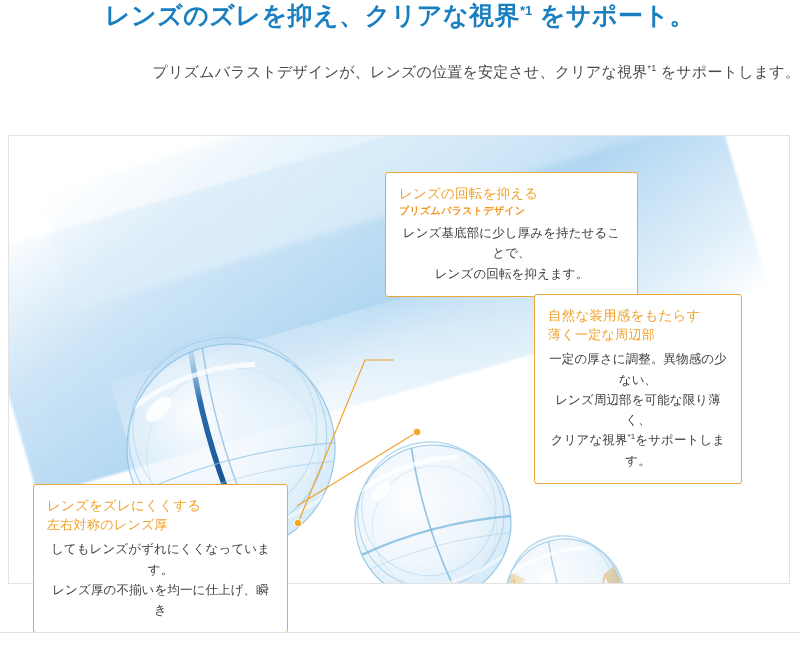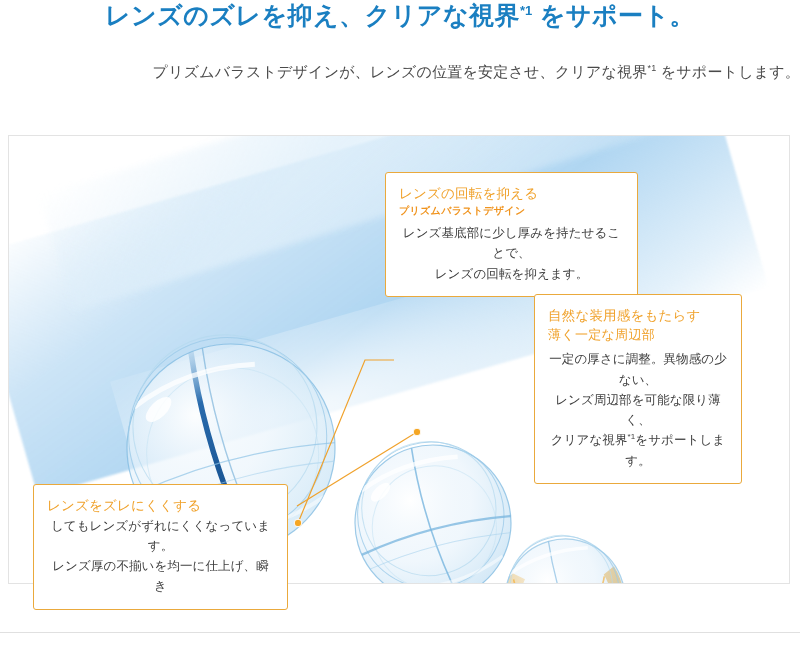--- a/index.html
+++ b/index.html
@@ -304,17 +304,18 @@
 <div class="callout" id="callout-edge">
   <p class="c-eyebrow">自然な装用感をもたらす</p>
   <p class="c-title thin">薄く一定な周辺部</p>
   <p class="c-body">一定の厚さに調整。異物感の少ない、</p>
   <p class="c-body">レンズ周辺部を可能な限り薄く、</p>
   <p class="c-body"><span>クリアな視界</span><span class="sup">*1</span><span>をサポートします。</span></p>
 </div>
 
 <div class="callout" id="callout-thick">
   <p class="c-eyebrow">レンズをズレにくくする</p>
+  <p class="c-title thin">左右対称のレンズ厚</p>
   <p class="c-body">してもレンズがずれにくくなっています。</p>
   <p class="c-body">レンズ厚の不揃いを均一に仕上げ、瞬き</p>
 </div>
 
 <div class="bottom-rule"></div>
 
 </body></html>

